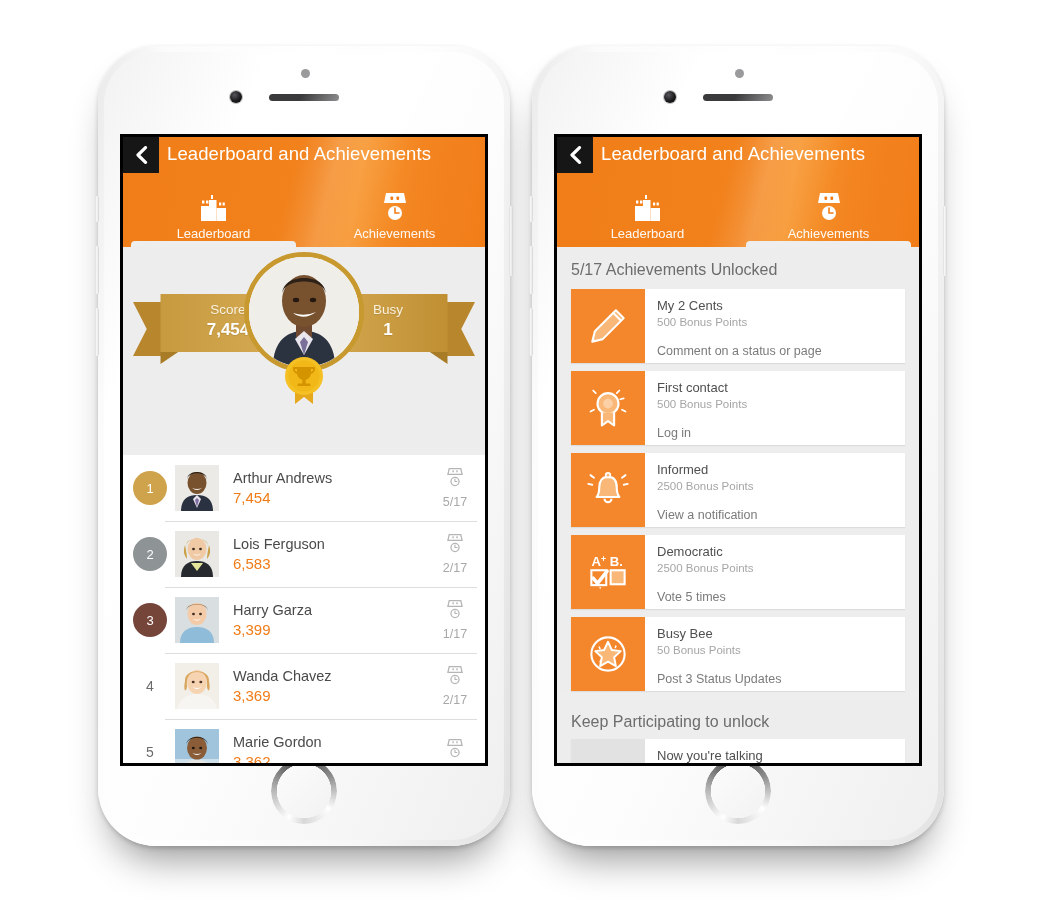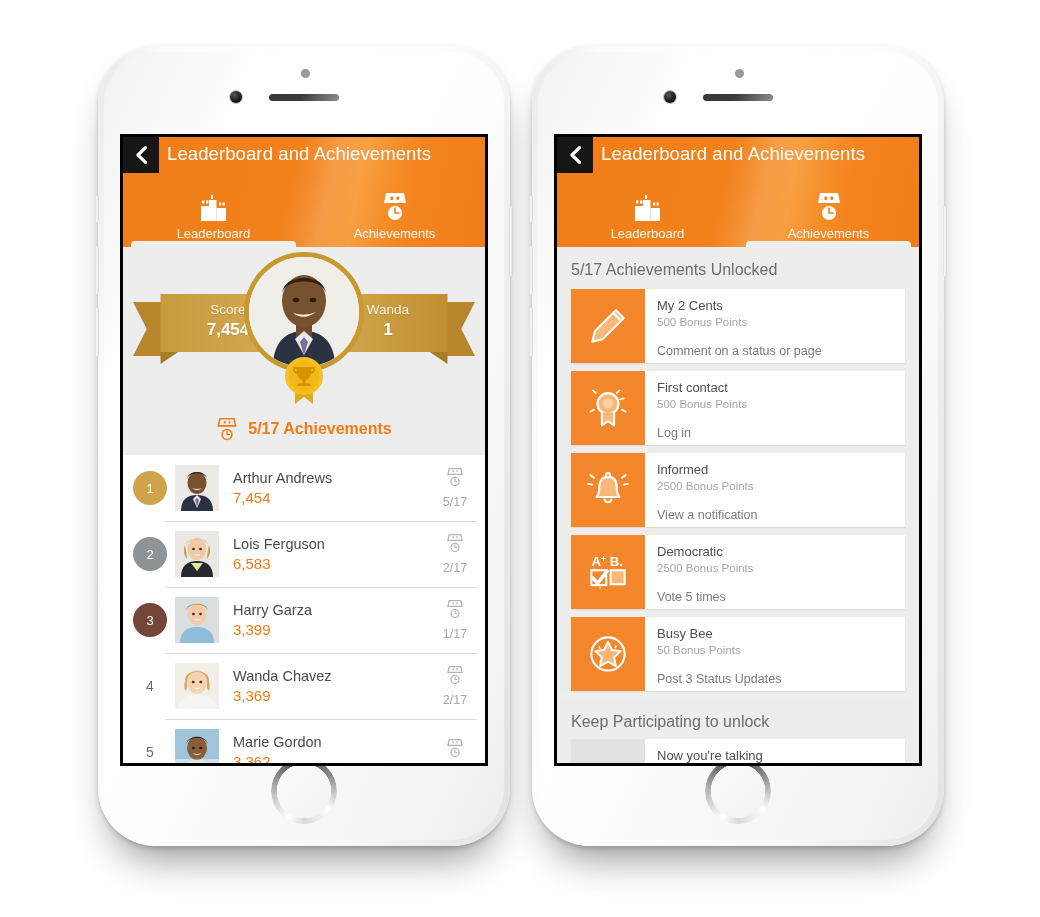--- a/index.html
+++ b/index.html
@@ -280,21 +280,21 @@
               <path d="M348 8 L314 8 L314 62 L348 62 L334 35 Z" fill="#b8862c"></path>
               <rect x="28" y="0" width="292" height="58" fill="url(#rbg)"></rect>
               <path d="M28 58 L46 58 L28 70 Z" fill="#a87c26"></path>
               <path d="M320 58 L302 58 L320 70 Z" fill="#a87c26"></path>
             </svg>
             <div class="ribbon-stat score">
               <div class="k">Score</div>
               <div class="v">7,454</div>
             </div>
             <div class="ribbon-stat rank">
-              <div class="k">Wanda</div>
+              <div class="k">Busy</div>
               <div class="v">1</div>
             </div>
           </div>
 
           <div class="avatar-ring">
             <svg class="face" viewBox="0 0 110 110" preserveAspectRatio="xMidYMid slice">
               <rect width="110" height="110" fill="#f3f1ed"></rect>
               <rect x="0" y="0" width="110" height="110" fill="#efeee9"></rect>
               <path d="M24 110 C24 84 38 74 55 74 C72 74 86 84 86 110 Z" fill="#2b3240"></path>
               <path d="M47 66 h16 v14 h-16 z" fill="#6f4a31"></path>
@@ -314,30 +314,20 @@
               <circle cx="23" cy="26" r="19" fill="#f4c023"></circle>
               <circle cx="23" cy="26" r="15.5" fill="#f2b818"></circle>
               <path d="M16 17 h14 v6 a7 7 0 0 1 -14 0 z" fill="#d39400"></path>
               <path d="M16 18 h-3 a4 4 0 0 0 4 5" fill="none" stroke="#d39400" stroke-width="1.8"></path>
               <path d="M30 18 h3 a4 4 0 0 1 -4 5" fill="none" stroke="#d39400" stroke-width="1.8"></path>
               <rect x="21.3" y="29" width="3.4" height="5" fill="#d39400"></rect>
               <rect x="16.5" y="33.5" width="13" height="2.6" rx="1" fill="#d39400"></rect>
             </svg>
           </div>
 
-          <div class="ach-summary">
-            <svg width="22" height="24" viewBox="0 0 28 30">
-              <path d="M5 2 h18 l2 9 h-22 z" fill="none" stroke="#ef7c17" stroke-width="2"></path>
-              <rect x="10" y="5" width="2.2" height="3" fill="#ef7c17"></rect>
-              <rect x="16" y="5" width="2.2" height="3" fill="#ef7c17"></rect>
-              <circle cx="14" cy="22" r="6.3" fill="none" stroke="#ef7c17" stroke-width="2"></circle>
-              <path d="M14 18 v4 h3" fill="none" stroke="#ef7c17" stroke-width="1.7" stroke-linecap="round"></path>
-            </svg>
-            <div class="txt">5/17 Achievements</div>
-          </div>
         </div>
 
         <div class="lb-list" id="lb-list">
             <div class="lb-row">
     <div class="rank-badge" style="background:#cfa34b">1</div>
     <div class="lb-thumb"><svg viewBox="0 0 44 46" preserveAspectRatio="xMidYMid slice">
                   <rect width="44" height="46" fill="#eceae6"></rect>
    <path d="M6 46 C6 34 13 30 22 30 C31 30 38 34 38 46 Z" fill="#2a3140"></path>
    <path d="M22 30 l-4 4 l4 9 l4 -9 z" fill="#e7e4ec"></path>
                   <path d="M22 33 l-2 2 l2 7 l2 -7 z" fill="#7f6fa3"></path>

